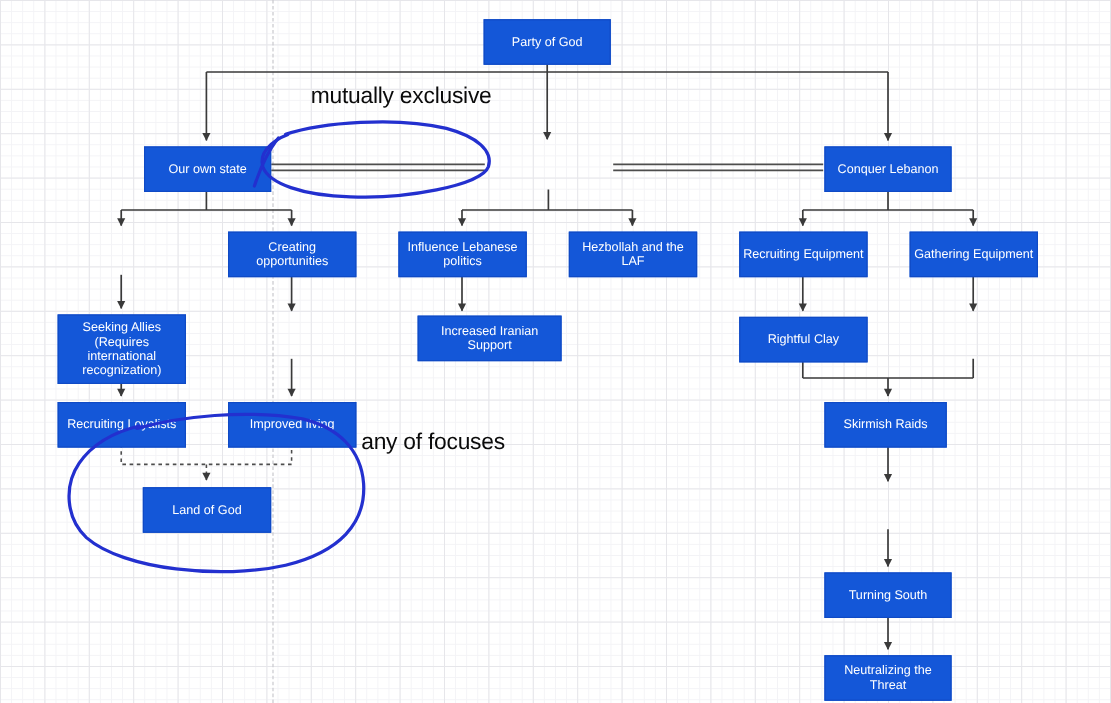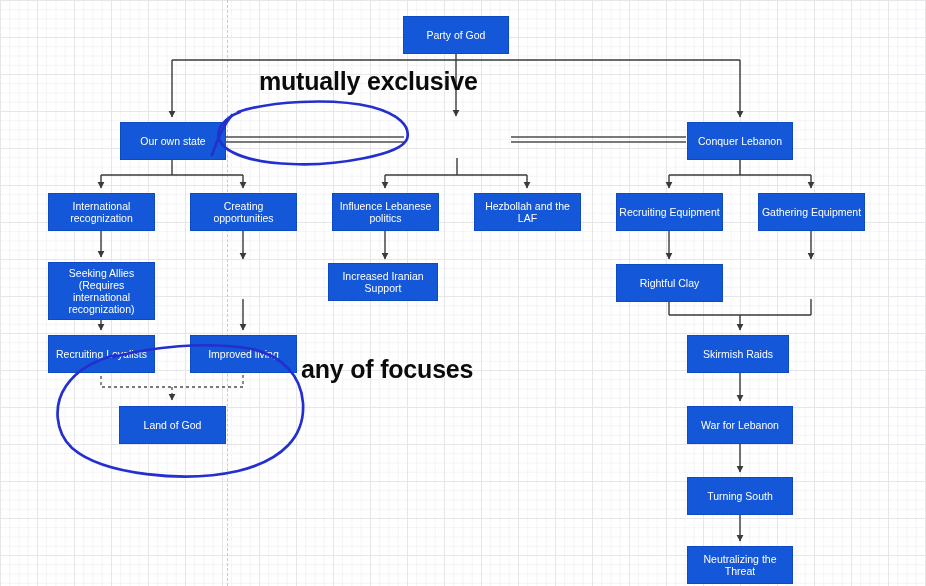--- a/index.html
+++ b/index.html
@@ -27,21 +27,21 @@
     box-sizing:border-box;
     background:var(--node-bg,#1457d8);
     border:1px solid var(--node-border,#0f4ac5);
     color:var(--node-text,#ffffff);
     font-size:10.5px;line-height:12px;font-weight:500;
     text-align:center;padding:18px 2px;
     cursor:default;
   }
   .pen-label{
     position:absolute;z-index:4;
-    font-weight:bold;font-size:25px;line-height:22px;
+    font-weight:normal;font-size:19px;line-height:22px;
     color:var(--pen-text,#0b0b0b);
     white-space:nowrap;pointer-events:none;
     letter-spacing:-0.2px;
   }
   .page-guide{position:absolute;z-index:0;top:0;height:586px;width:0;
     border-left:1px dashed #c9c9ce;}
 </style>
 </head>
 <body>
 
@@ -96,34 +96,32 @@
 
     <g stroke="#4d4d4d" stroke-width="1.3" fill="none" stroke-dasharray="3,3">
       <path d="M101,370 L101,387 L243,387 L243,370"></path>
       <path d="M172,387 L172,400" marker-end="url(#arr)"></path>
     </g>
   </svg>
 
   <div class="node" style="left:403px;top:16px;width:106px;height:33px">Party of God</div>
   <div class="node" style="left:120px;top:122px;width:106px;height:35px">Our own state</div>
   <div class="node" style="left:687px;top:122px;width:106px;height:35px">Conquer Lebanon</div>
-  <div class="node" style="left:48px;top:193px;width:107px;height:36px">International recognization</div>
   <div class="node" style="left:190px;top:193px;width:107px;height:35px">Creating opportunities</div>
   <div class="node" style="left:332px;top:193px;width:107px;height:36px">Influence Lebanese politics</div>
   <div class="node" style="left:474px;top:193px;width:107px;height:36px">Hezbollah and the LAF</div>
   <div class="node" style="left:616px;top:193px;width:107px;height:35px">Recruiting Equipment</div>
   <div class="node" style="left:758px;top:193px;width:107px;height:35px">Gathering Equipment</div>
   <div class="node" style="left:48px;top:262px;width:107px;height:58px">Seeking Allies (Requires international recognization)</div>
-  <div class="node" style="left:328px;top:263px;width:110px;height:36px">Increased Iranian Support</div>
+  <div class="node" style="left:348px;top:263px;width:120px;height:36px">Increased Iranian Support</div>
   <div class="node" style="left:616px;top:264px;width:107px;height:35px">Rightful Clay</div>
   <div class="node" style="left:48px;top:335px;width:107px;height:35px">Recruiting Loyalists</div>
   <div class="node" style="left:190px;top:335px;width:107px;height:35px">Improved living</div>
   <div class="node" style="left:687px;top:335px;width:102px;height:35px">Skirmish Raids</div>
   <div class="node" style="left:119px;top:406px;width:107px;height:35px">Land of God</div>
-  <div class="node" style="left:687px;top:406px;width:106px;height:35px">War for Lebanon</div>
   <div class="node" style="left:687px;top:477px;width:106px;height:34px">Turning South</div>
   <div class="node" style="left:687px;top:546px;width:106px;height:37px">Neutralizing the Threat</div>
 
   <svg id="annotation-layer" class="layer" width="926" height="586" viewBox="0 0 926 586">
     <g stroke="#2330cf" stroke-width="2.7" fill="none" stroke-linecap="round" stroke-linejoin="round">
       <path d="M238,112
                C268,102 330,97 372,107
                C398,114 411,126 407,139
                C401,155 336,166 292,164
                C252,163 224,153 219,139

